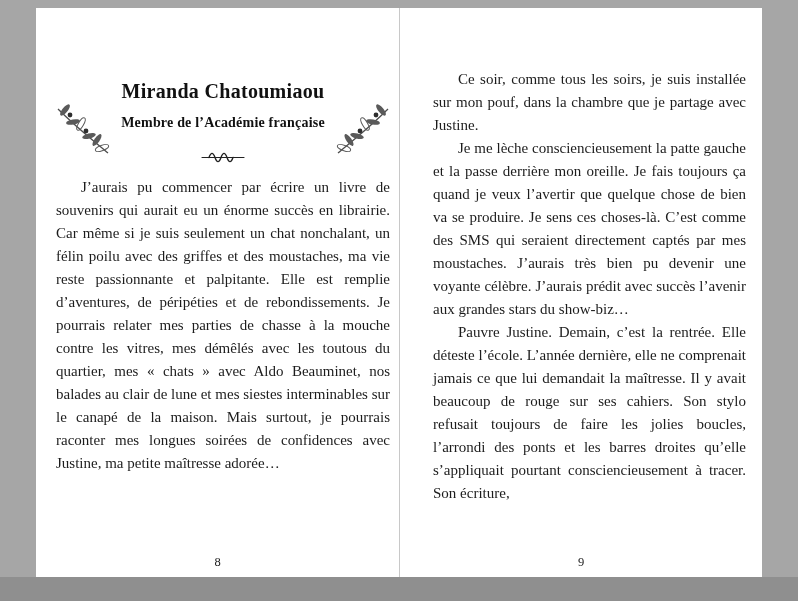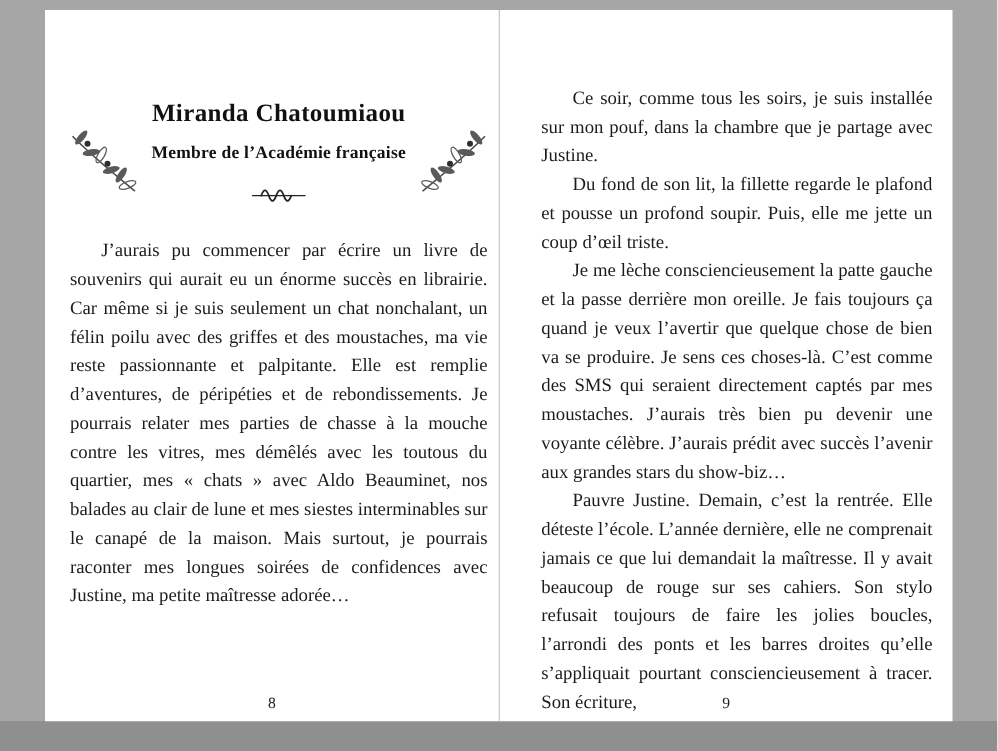--- a/index.html
+++ b/index.html
@@ -32,21 +32,21 @@
   }
   .subtitle { font-style: italic; font-size: 15px; line-height: 17px; margin-top: 9px; color: #1b1b1b; }
   .affiliation { font-weight: bold; font-size: 14px; line-height: 14px; margin-top: 14px; letter-spacing: 0.2px; }
   .divider { margin-top: 20px; height: 14px; }
   .branch { position: absolute; top: 22px; width: 58px; height: 54px; }
   .branch-left  { left:  calc(50% - 170px); }
   .branch-right { right: calc(50% - 170px); transform: scaleX(-1); }
 
   
   .body-text {
-    margin-top: 26px;
+    margin-top: 12px;
     font-size: 15px; line-height: 23px;
     color: #1c1c1c;
     text-align: justify;
   }
   .page-right .body-text { margin-top: 60px; }
   .body-text p { margin: 0; text-indent: 25px; hyphens: auto; -webkit-hyphens: auto; }
 
   .page-number {
     position: absolute; bottom: 7px; left: 0; right: 0;
     text-align: center; font-size: 12.5px; color: #222;
@@ -103,21 +103,20 @@
       <div class="body-text">
         <p>J’aurais pu commencer par écrire un livre de souvenirs qui aurait eu un énorme succès en librairie. Car même si je suis seulement un chat nonchalant, un félin poilu avec des griffes et des moustaches, ma vie reste passionnante et palpitante. Elle est remplie d’aventures, de péripéties et de rebondissements. Je pourrais relater mes parties de chasse à la mouche contre les vitres, mes démêlés avec les toutous du quartier, mes « chats » avec Aldo Beauminet, nos balades au clair de lune et mes siestes interminables sur le canapé de la maison. Mais surtout, je pourrais raconter mes longues soirées de confidences avec Justine, ma petite maîtresse adorée…</p>
       </div>
 
       <div class="page-number">8</div>
     </section>
 
     <section class="page page-right" lang="fr">
       <div class="body-text">
         <p>Ce soir, comme tous les soirs, je suis installée sur mon pouf, dans la chambre que je partage avec Justine.</p>
-        <p>Du fond de son lit, la fillette regarde le plafond et pousse un profond soupir. Puis, elle me jette un coup d’œil triste.</p>
         <p>Je me lèche consciencieusement la patte gauche et la passe derrière mon oreille. Je fais toujours ça quand je veux l’avertir que quelque chose de bien va se produire. Je sens ces choses-là. C’est comme des SMS qui seraient directement captés par mes moustaches. J’aurais très bien pu devenir une voyante célèbre. J’aurais prédit avec succès l’avenir aux grandes stars du show-biz…</p>
         <p>Pauvre Justine. Demain, c’est la rentrée. Elle déteste l’école. L’année dernière, elle ne comprenait jamais ce que lui demandait la maîtresse. Il y avait beaucoup de rouge sur ses cahiers. Son stylo refusait toujours de faire les jolies boucles, l’arrondi des ponts et les barres droites qu’elle s’appliquait pourtant consciencieusement à tracer. Son écriture,</p>
       </div>
 
       <div class="page-number">9</div>
     </section>
 
   </div>
 </div>
 

